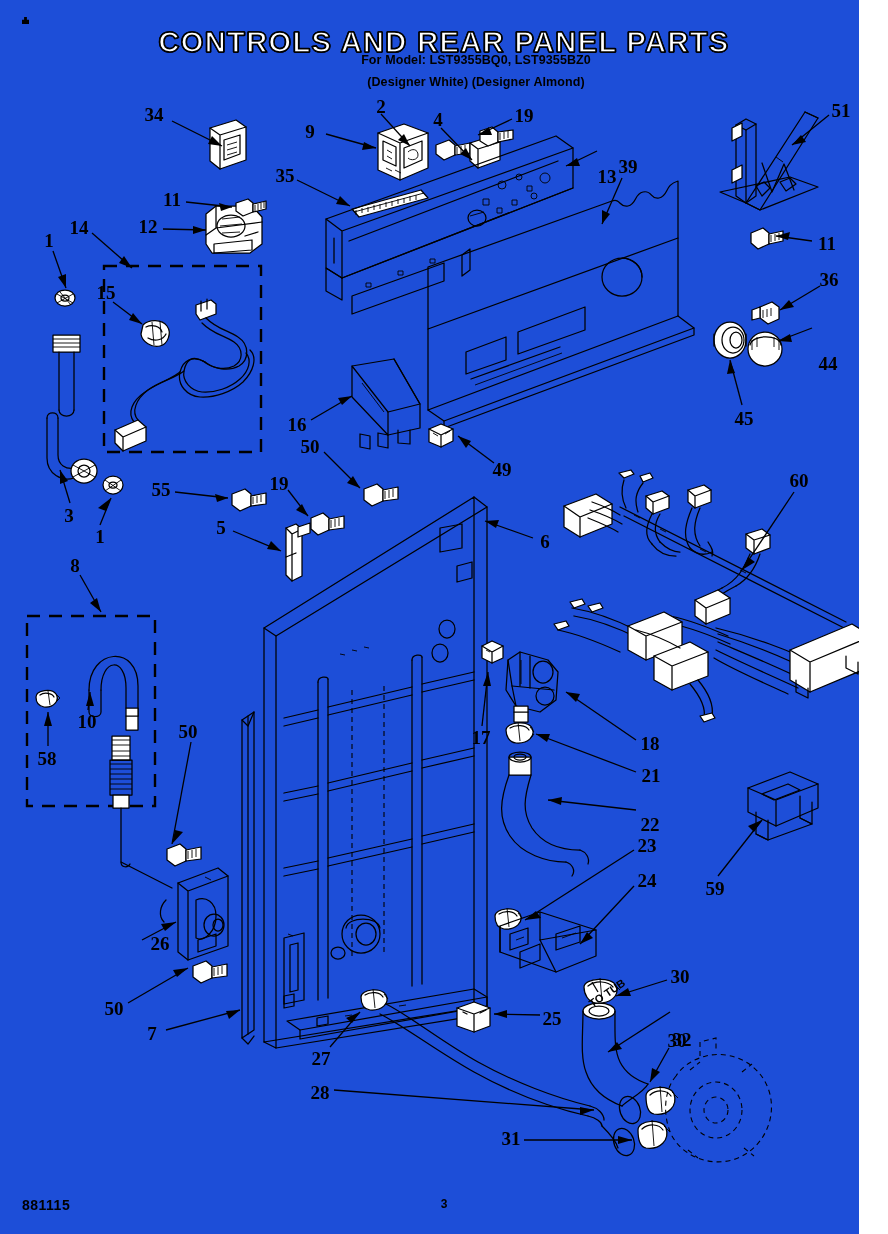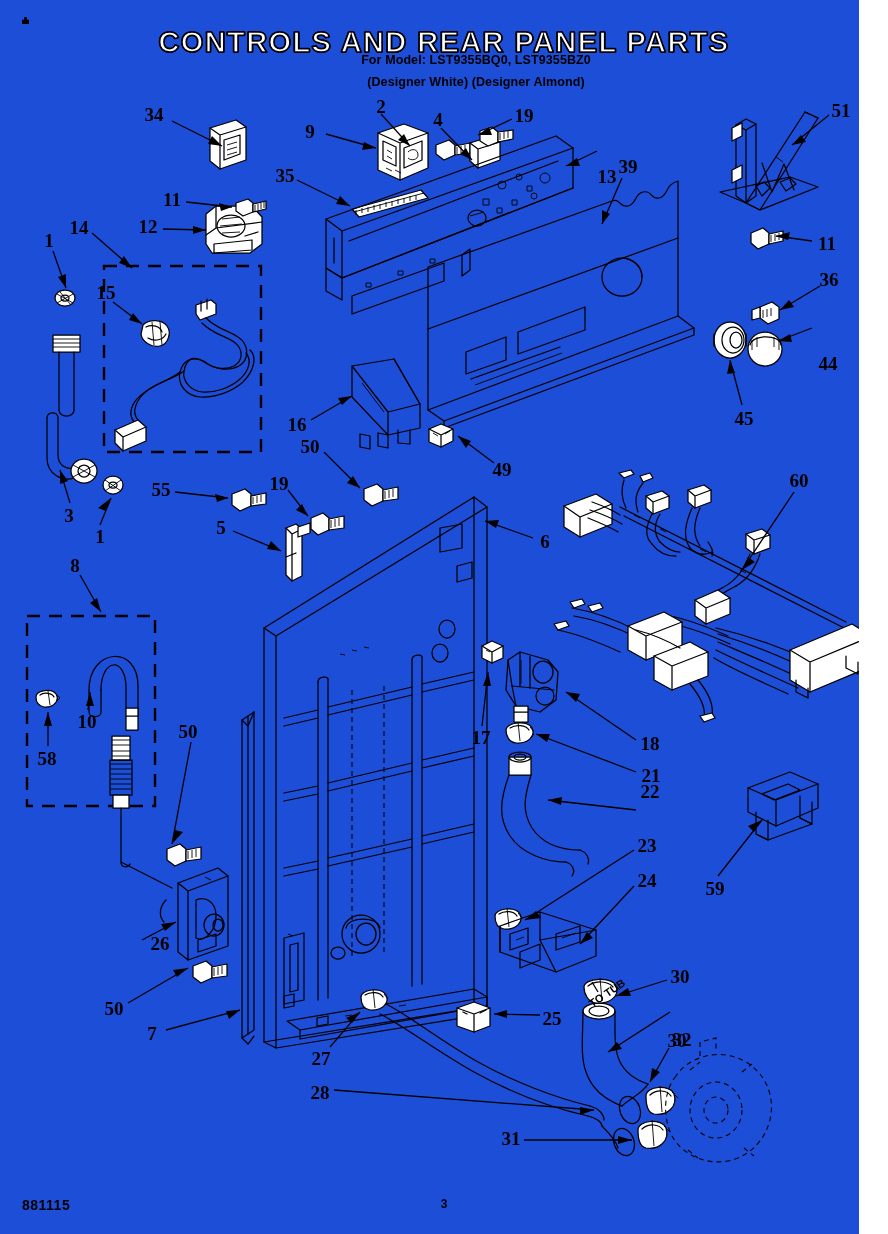--- a/index.html
+++ b/index.html
@@ -787,21 +787,21 @@
       <div class="callout" style="left: 75px; top: 565px;">8</div>
       <div class="callout" style="left: 47px; top: 758px;">58</div>
       <div class="callout" style="left: 87px; top: 721px;">10</div>
       <div class="callout" style="left: 188px; top: 731px;">50</div>
       <div class="callout" style="left: 128px; top: 943px; margin-left: 32px;">26</div>
       <div class="callout" style="left: 114px; top: 1008px;">50</div>
       <div class="callout" style="left: 152px; top: 1033px;">7</div>
       <div class="callout" style="left: 481px; top: 737px;">17</div>
       <div class="callout" style="left: 650px; top: 743px; text-align: right;">18</div>
       <div class="callout" style="left: 651px; top: 775px;">21</div>
-      <div class="callout" style="left: 650px; top: 791px;">22</div>
+      <div class="callout" style="left: 650px; top: 824px;">22</div>
       <div class="callout" style="left: 647px; top: 845px;">23</div>
       <div class="callout" style="left: 647px; top: 880px;">24</div>
       <div class="callout" style="left: 715px; top: 888px;">59</div>
       <div class="callout" style="left: 552px; top: 1018px;">25</div>
       <div class="callout" style="left: 321px; top: 1058px;">27</div>
       <div class="callout" style="left: 320px; top: 1092px;">28</div>
       <div class="callout" style="left: 680px; top: 976px;">30</div>
       <div class="callout" style="left: 682px; top: 1007px; margin-top: 32px;">32</div>
       <div class="callout" style="left: 677px; top: 1040px;">30</div>
       <div class="callout" style="left: 511px; top: 1138px;">31</div>

